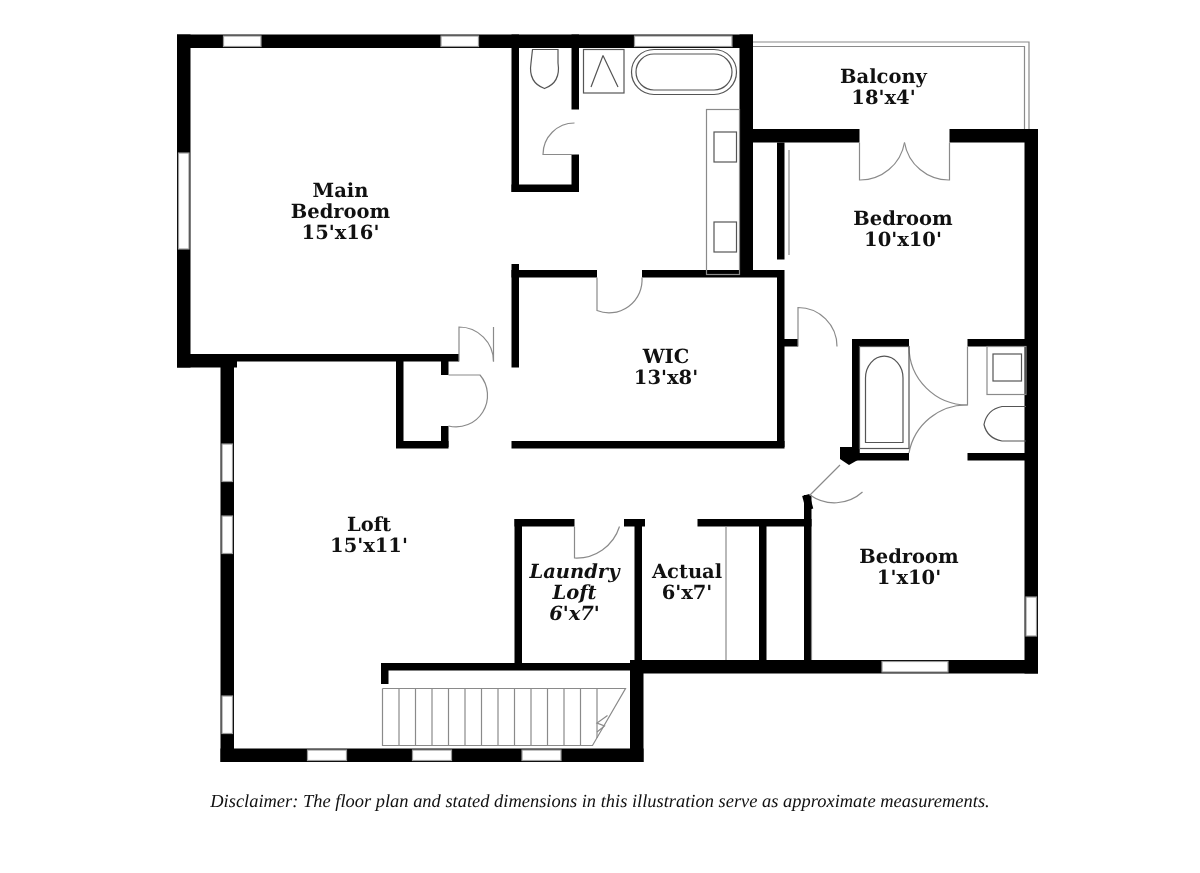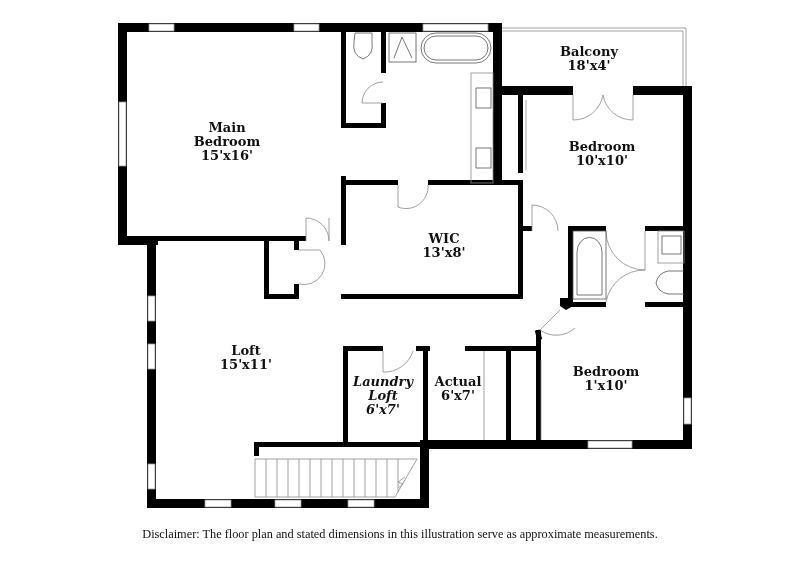--- a/index.html
+++ b/index.html
@@ -5,21 +5,21 @@
   html, body { margin: 0; padding: 0; background: #ffffff; }
   body { width: 800px; height: 582px; position: relative; overflow: hidden; font-family: "DejaVu Serif", "Liberation Serif", serif; }
   #plan { position: absolute; left: 0; top: 0; width: 800px; height: 582px; }
   .wall { fill: #000; }
   .thin { fill: none; stroke: #8a8a8a; stroke-width: 0.8; }
   .thin-dark { fill: none; stroke: #555; stroke-width: 0.8; }
   .win { fill: #fff; stroke: #9a9a9a; stroke-width: 0.8; }
   .label { position: absolute; text-align: center; font-family: "DejaVu Serif", "Liberation Serif", serif; font-weight: bold; color: #111; font-size: 13px; line-height: 14px; transform: translateX(-50%); white-space: nowrap; }
   .label span { display: block; }
   .disclaimer { position: absolute; left: 0; width: 800px; top: 527px; text-align: center; font-family: "Liberation Serif", "DejaVu Serif", serif; font-size: 12.3px; line-height: 15px; color: #111; }
-  .disclaimer span { display: block; }
+  .disclaimer span { display: block; font-style: italic; }
 </style>
 </head>
 <body>
 
 <svg id="plan" viewBox="0 0 800 582" xmlns="http://www.w3.org/2000/svg">
 
   <g>
     <polyline class="thin" points="500,28 686,28 686,86"></polyline>
     <polyline class="thin" points="500,31 683,31 683,86"></polyline>
   </g>

